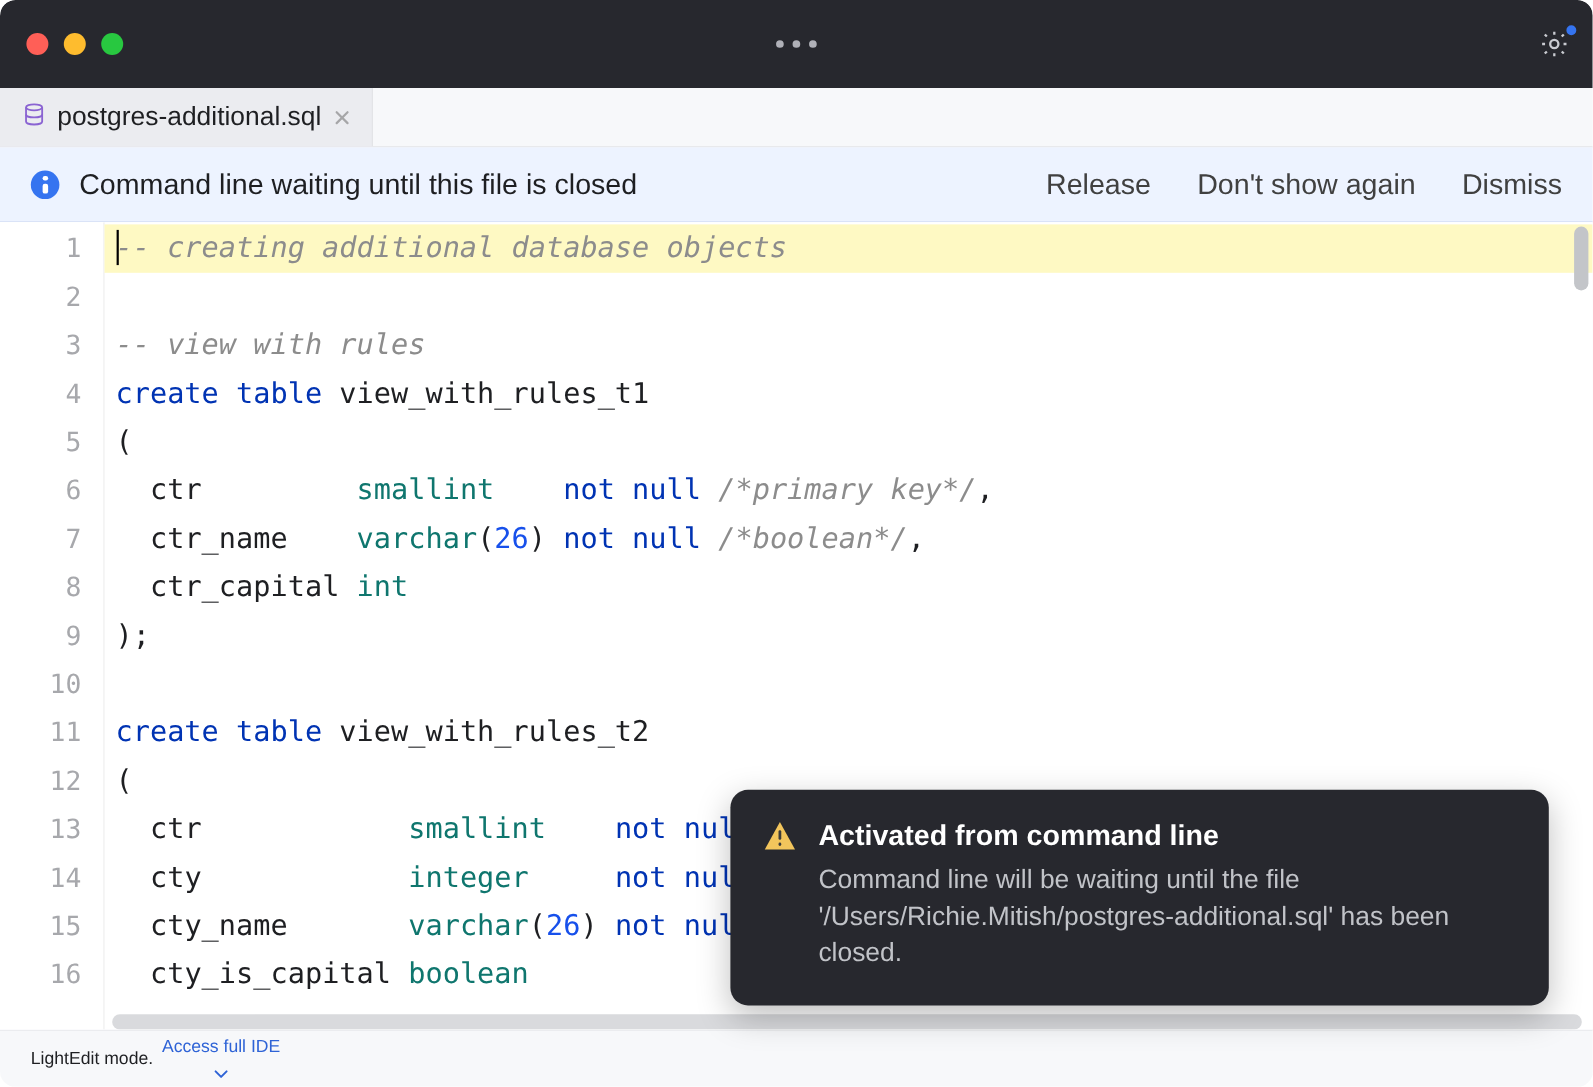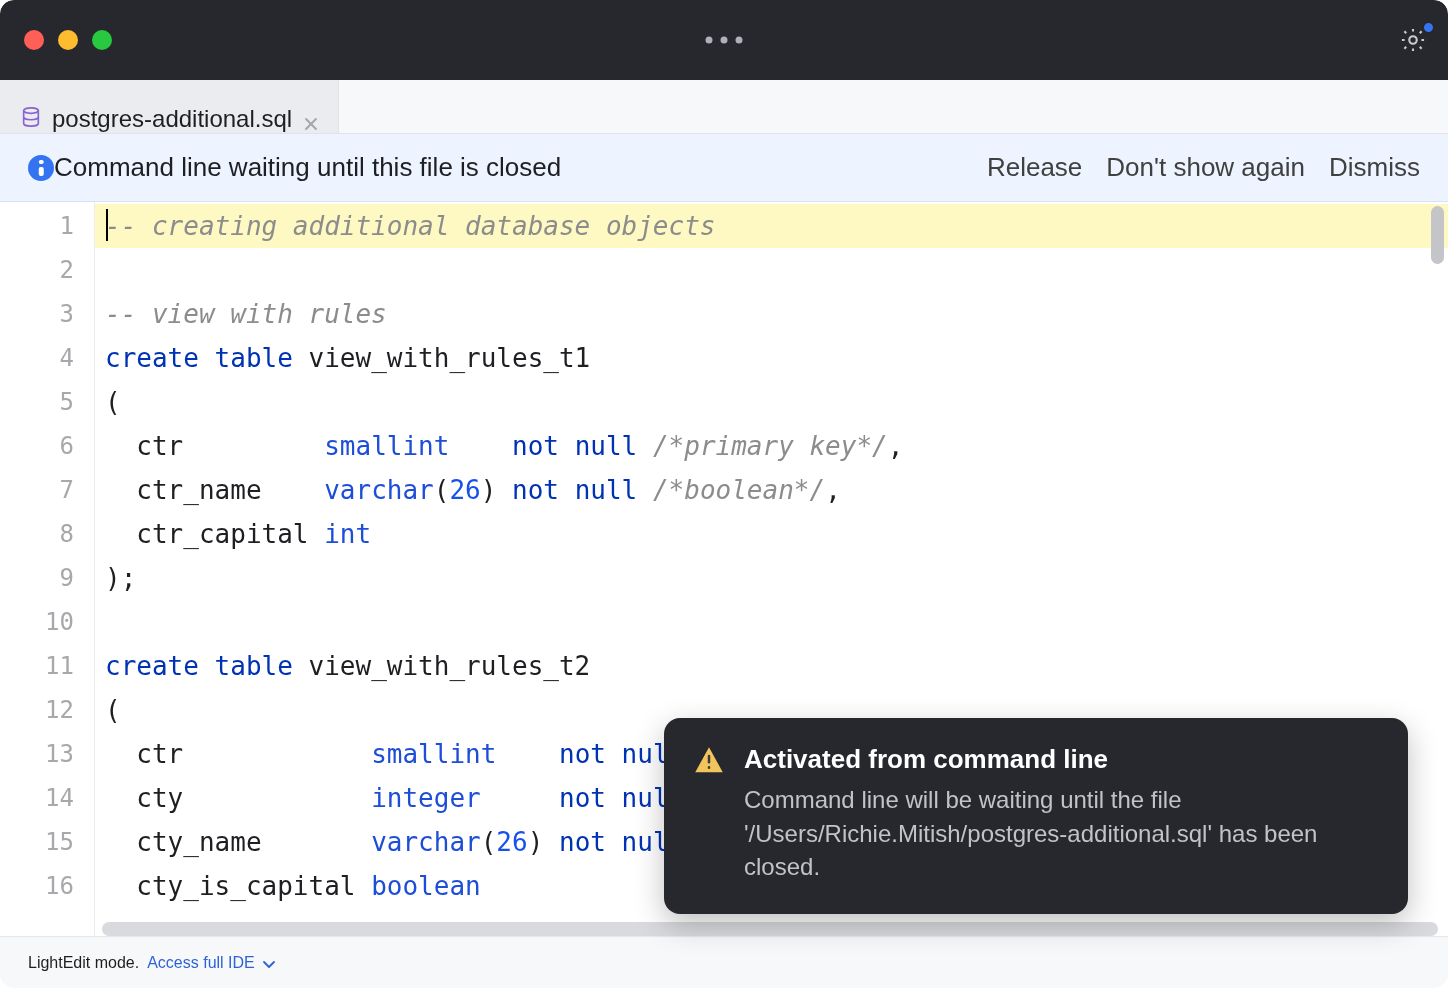--- a/index.html
+++ b/index.html
@@ -48,21 +48,21 @@
   background: #3574f0; border: 2px solid #27282e;
 }
 
 .tabbar {
   height: 54px;
   background: #f7f8fa;
   border-bottom: 1px solid #e1e3e6;
   display: flex; align-items: stretch;
 }
 .tab {
-  display: flex; align-items: flex-end;
+  display: flex; align-items: center;
   padding: 0 18px 0 20px;
   gap: 10px;
   background: #ebecf0;
   border-right: 1px solid #e1e3e6;
 }
 .tab .db-icon svg { width: 22px; height: 24px; }
 .tab-label { font-size: 24px; color: #1e1f22; }
 .tab-close { width: 18px; height: 18px; position: relative; opacity: 0.55; }
 .tab-close::before, .tab-close::after {
   content: ""; position: absolute; left: 50%; top: 50%;
@@ -70,20 +70,21 @@
 }
 .tab-close::before { transform: translate(-50%,-50%) rotate(45deg); }
 .tab-close::after  { transform: translate(-50%,-50%) rotate(-45deg); }
 
 .banner {
   height: 68px;
   background: #edf3ff;
   border-bottom: 1px solid #d7e2f7;
   display: flex; align-items: center;
   padding: 0 28px;
+  gap: 18px;
 }
 .info-icon {
   width: 26px; height: 26px; border-radius: 50%;
   background: #3574f0; position: relative; flex-shrink: 0;
 }
 .info-icon::before {
   content: ""; position: absolute; left: 50%; top: 5px;
   width: 4.5px; height: 4.5px; background: #fff; border-radius: 50%;
   transform: translateX(-50%);
 }
@@ -124,39 +125,39 @@
   color: #1e1f22;
 }
 .code-line.current { background: #fef9c3; }
 .cursor {
   position: absolute; left: 11px; top: 7px; width: 2px; height: 32px;
   background: #000;
 }
 .t-comment { color: #8c8c8c; font-style: italic; }
 .t-blockcomment { color: #8c8c8c; font-style: italic; }
 .t-kw { color: #0033b3; }
-.t-type { color: #1d4ed8; }
+.t-type { color: #0f766e; }
 .t-num { color: #1750eb; }
 .t-id { color: #1e1f22; }
 
 .vscroll {
   position: absolute; right: 4px; top: 4px;
   width: 13px; height: 58px; background: #c3c5c9; border-radius: 7px;
 }
 .hscroll {
   position: absolute; left: 102px; right: 10px; bottom: 0;
   height: 14px; background: #c9cbce; border-radius: 7px; opacity: 0.7;
 }
 
 .statusbar {
   height: 52px; background: #f7f8fa; border-top: 1px solid #e5e7ea;
   display: flex; align-items: center; padding: 0 28px;
   font-size: 16px; gap: 8px; color: #1e1f22;
 }
-.status-link { color: #2e63d6; display: inline-flex; align-items: center; gap: 6px; cursor: pointer; }
+.status-link { color: #2e63d6; display: inline-flex; align-items: center; gap: 6px; cursor: pointer; flex-direction: column; }
 .chev { display:inline-block; transform: translateY(1px); }
 .status-right { margin-left: auto; display: flex; gap: 34px; color: #6d6f73; }
 
 .toast {
   position: absolute; right: 40px; bottom: 74px;
   width: 744px;
   background: #27282e; color: #dfe1e5;
   border-radius: 16px;
   padding: 26px 30px 30px 30px;
   display: flex; gap: 20px;

